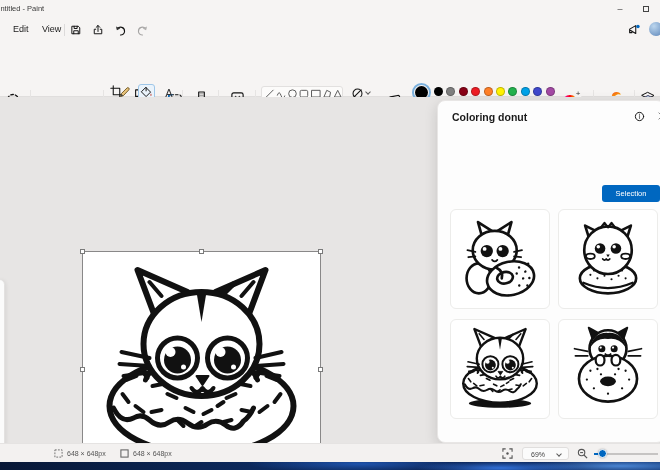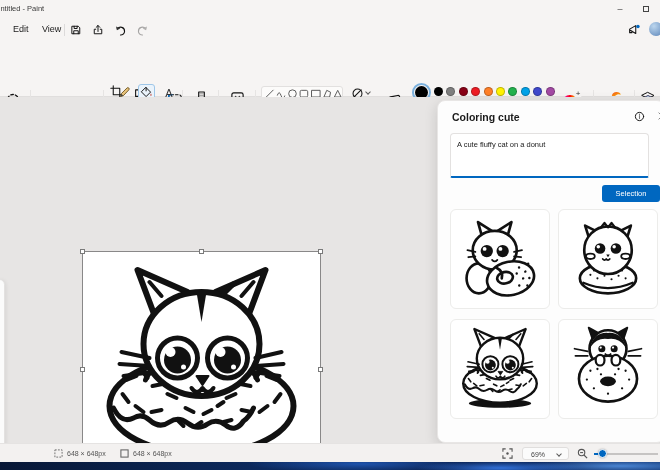--- a/index.html
+++ b/index.html
@@ -453,34 +453,33 @@
             <line x1="190" y1="92" x2="164" y2="98"></line>
                 <line x1="192" y1="104" x2="164" y2="106"></line>
             <line x1="188" y1="116" x2="162" y2="112"></line>
           </g>
         </g>
       </svg>
     </div>
   </div>
 
   <div id="side-panel">
-    <div id="panel-title">Coloring cute</div>
+    <div id="panel-title">Coloring donut</div>
     <div class="abs" style="left:196px;top:10px;">
       <svg width="11" height="11" viewBox="0 0 16 16">
         <circle class="ln" cx="8" cy="8" r="6" stroke="#777" stroke-width="1.4"></circle>
         <path d="M8 7 v4 M8 4.6 v1" stroke="#777" stroke-width="1.6" stroke-linecap="round"></path>
       </svg>
     </div>
     <div class="abs" style="left:219px;top:10px;">
       <svg width="10" height="10" viewBox="0 0 16 16">
         <path d="M3 3 L13 13 M13 3 L3 13" stroke="#777" stroke-width="1.4" stroke-linecap="round"></path>
       </svg>
     </div>
 
-    <textarea id="prompt-input" spellcheck="false" style="">A cute fluffy cat on a donut</textarea>
 
     <button id="generate-btn">Selection</button>
 
     <div class="thumb" style="left:12px;top:108px;" aria-label="Cat hugging a donut">
       <svg width="88" height="88" viewBox="0 0 100 100">
         <ellipse cx="26" cy="72" rx="14" ry="17" fill="#fff" stroke="#111" stroke-width="3"></ellipse>
         <path d="M30 26 L25 8 L42 19 Z" fill="#fff" stroke="#111" stroke-width="3" stroke-linejoin="round"></path>
         <path d="M58 26 L63 8 L46 19 Z" fill="#fff" stroke="#111" stroke-width="3" stroke-linejoin="round"></path>
         <ellipse cx="44" cy="40" rx="25" ry="22" fill="#fff" stroke="#111" stroke-width="3"></ellipse>
         <circle cx="35" cy="41" r="7" fill="#111"></circle>

